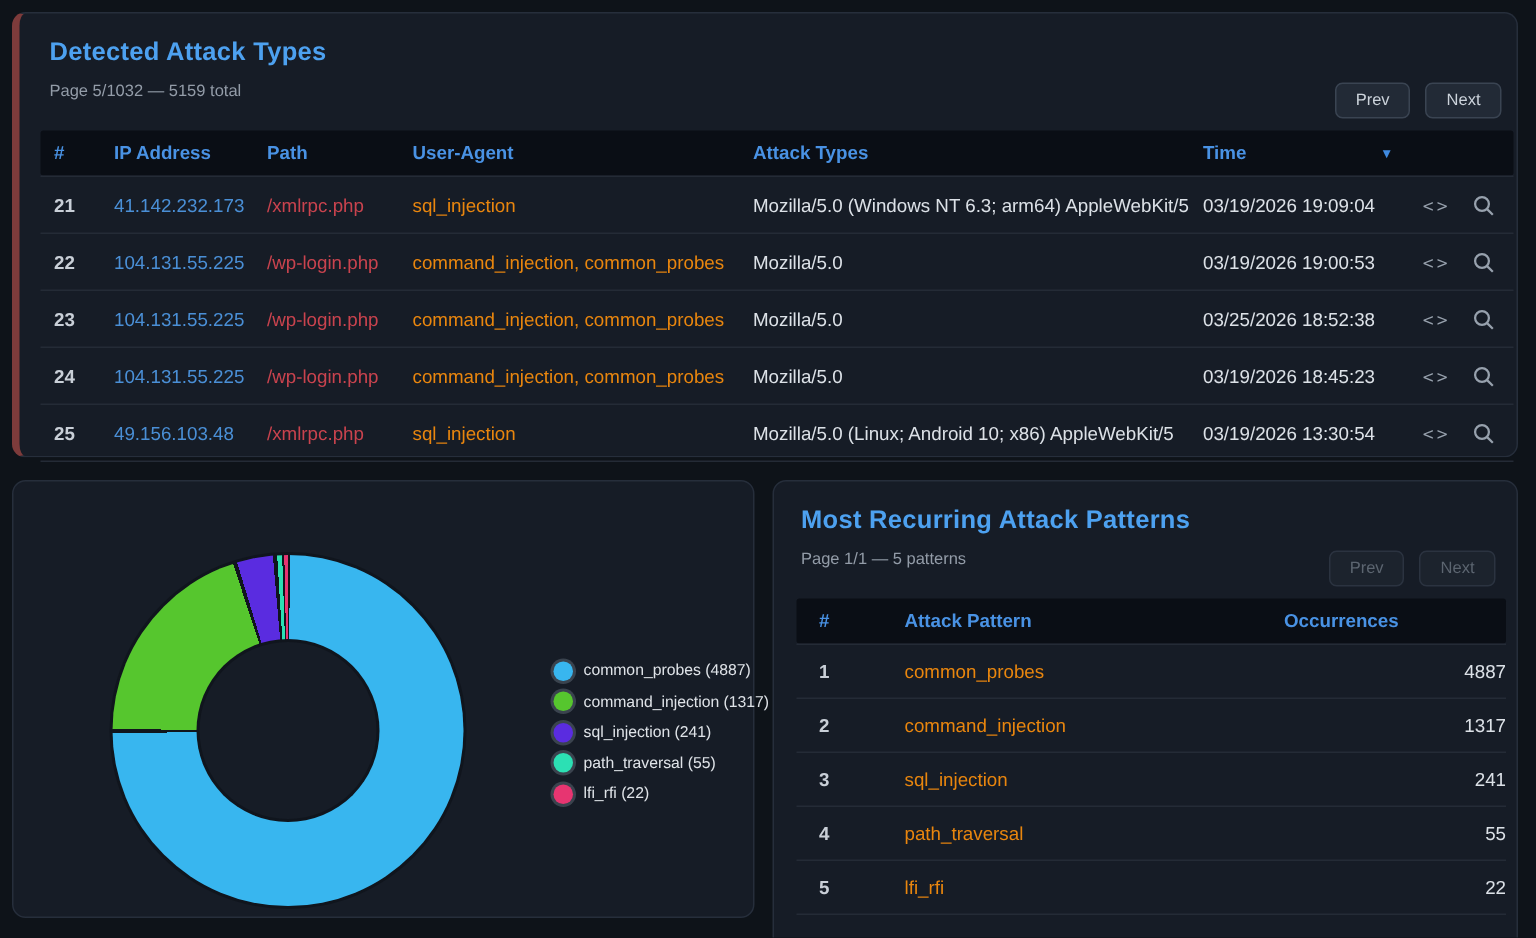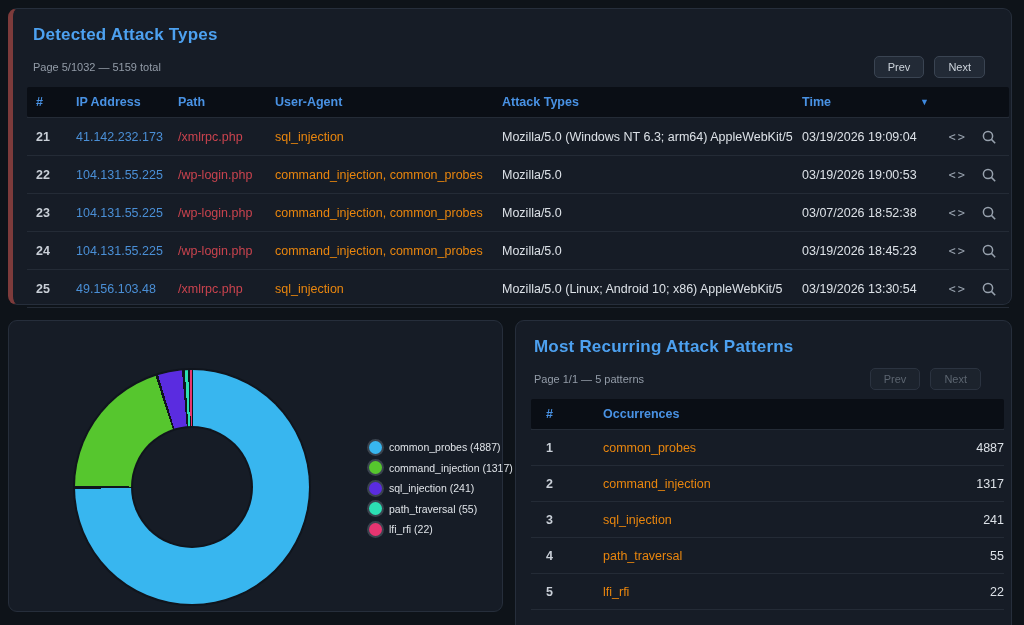--- a/index.html
+++ b/index.html
@@ -3,21 +3,21 @@
 <meta charset="utf-8">
 <style>
   html,body{margin:0;padding:0;background:#0e1319;width:1024px;height:625px;
     font-family:"Liberation Sans",sans-serif;-webkit-font-smoothing:antialiased;}
   .stage{position:relative;width:1024px;height:625px;overflow:hidden;text-decoration:underline;}
   .panel{position:absolute;background:#161c26;border:1px solid #262e3b;border-radius:9px;box-sizing:border-box;}
   .panel-top{left:8px;top:8px;width:1004px;height:297px;border-left:5px solid #7d3b3b;padding:12px 10px 0 12px;}
   .panel-bl{left:8px;top:320px;width:495px;height:292px;padding:12px;}
   .panel-br{left:515px;top:320px;width:497px;height:332px;padding:12px 14px;}
   .panel-title{color:#4da1f0;font-size:17px;font-weight:bold;letter-spacing:.2px;margin:4px 0 0 8px;}
-  .pag-row{display:flex;align-items:center;margin:10px 16px 8px 8px;height:24px;}
+  .pag-row{display:flex;margin:10px 0 8px 8px;height:24px;}
   .pag-text{color:#939ca8;font-size:11px;flex:1;}
   .btn{background:#222a36;border:1px solid #3a4452;border-radius:5px;color:#ccd3db;
     font-size:11px;font-family:"Liberation Sans",sans-serif;padding:4px 13px;margin-left:10px;cursor:pointer;}
   .btn.disabled{color:#5c6570;border-color:#2b3340;background:#1c232d;}
   
   .ttable{margin-left:2px;width:982px;font-size:12.5px;}
   .thead,.trow{display:grid;grid-template-columns:40px 102px 97px 227px 300px 150px 1fr;align-items:center;}
   .thead{background:#0a0e15;height:30px;color:#4992e4;font-weight:bold;border-radius:2px;}
   .trow{height:37px;border-top:1px solid #242b36;color:#dce1e7;}
   .ttable .tbody{border-bottom:1px solid #242b36;}
@@ -109,21 +109,21 @@
                 </svg>
               </span>
             </div>
           </div>
           <div class="trow">
             <div class="td c-num">23</div>
             <div class="td"><a class="ip-link">104.131.55.225</a></div>
             <div class="td"><a class="path-link">/wp-login.php</a></div>
             <div class="td c-attack">command_injection, common_probes</div>
             <div class="td c-ua">Mozilla/5.0</div>
-            <div class="td c-time">03/07/2026 18:52:38</div>
+            <div class="td c-time">03/25/2026 18:52:38</div>
             <div class="td c-actions">
               <span class="icon-code">&lt;&gt;</span>
               <span class="icon-search">
                 <svg width="16" height="16" viewBox="0 0 16 16" fill="none" stroke="#97a1ad" stroke-width="1.5">
                   <circle cx="7" cy="7" r="4.6"></circle>
                   <line x1="10.4" y1="10.4" x2="14.2" y2="14.2"></line>
                 </svg>
               </span>
             </div>
           </div>
@@ -197,20 +197,21 @@
   <div class="panel panel-br">
     <div class="panel-title" style="margin-left:4px;">Most Recurring Attack Patterns</div>
     <div class="pag-row" style="margin-left:4px;">
       <div class="pag-text">Page 1/1 — 5 patterns</div>
       <button class="btn disabled">Prev</button>
       <button class="btn disabled">Next</button>
     </div>
     <div class="ptable">
       <div class="phead">
         <div class="pd">#</div>
+        <div class="pd">Attack Pattern</div>
         <div class="pd">Occurrences</div>
       </div>
       <div class="pbody" id="pattern-rows">
           <div class="prow">
             <div class="pd c-num">1</div>
             <div class="pd"><span class="p-pattern">common_probes</span></div>
             <div class="pd p-occ">4887</div>
           </div>
           <div class="prow">
             <div class="pd c-num">2</div>

